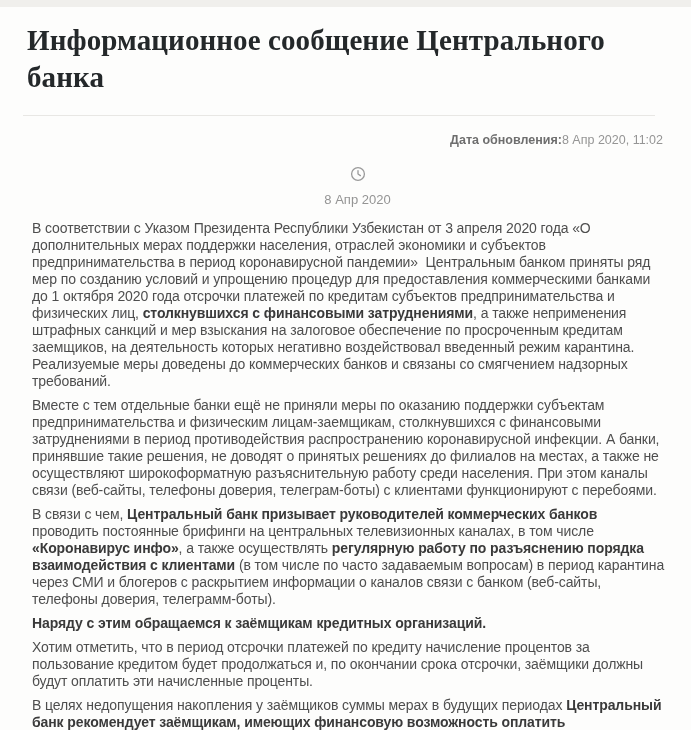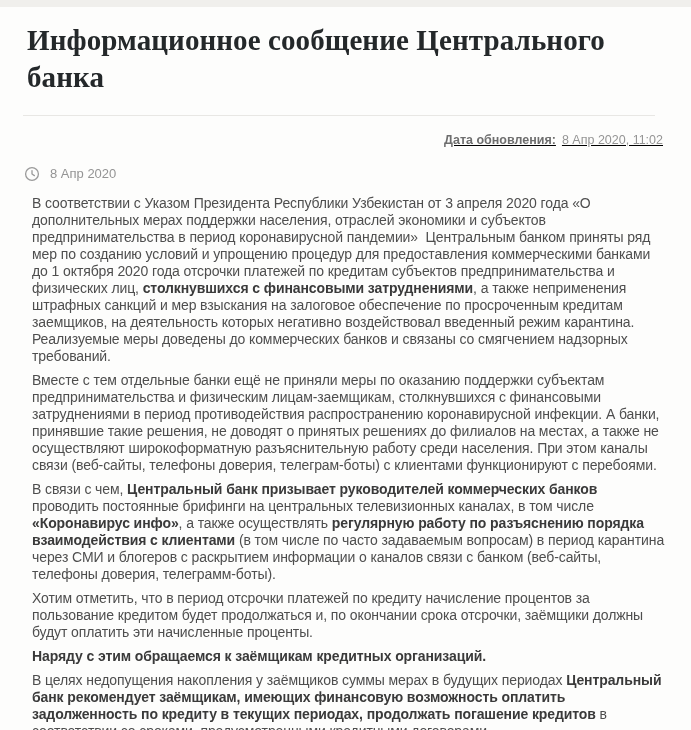--- a/index.html
+++ b/index.html
@@ -34,34 +34,33 @@
   }
   .divider {
     height: 1px;
     background: #e8e7e4;
     margin: 19px 36px 0 23px;
   }
   .meta-row {
     display: flex;
     justify-content: flex-end;
     align-items: baseline;
-    gap: 6px;
     padding: 17px 28px 0 0;
     font-size: 12.5px;
-    text-decoration: underline;
   }
   .meta-label { color: #6e6e6e; font-weight: 700; }
   .meta-value { color: #959595; }
   .date-row {
     display: flex;
     align-items: center;
     gap: 10px;
     margin: 19px 0 0 24px;
     color: #949494;
     font-size: 13px;
+    flex-direction: column;
   }
   .clock-icon { display: inline-flex; flex: 0 0 auto; }
   .article {
     margin: 13px 26px 0 24px;
   }
   .article p {
     margin: 0 0 7px 8px;
     font-size: 14px;
     line-height: 17px;
     color: #4e4e4e;
@@ -97,18 +96,18 @@
         <path d="M8 4.6 V8 L10.4 9.6" fill="none" stroke="#9a9a9a" stroke-width="1.3" stroke-linecap="round" stroke-linejoin="round"></path>
       </svg>
     </span>
     <span>8 Апр 2020</span>
   </div>
 
   <div class="article">
       <p><span>В соответствии с Указом Президента Республики Узбекистан от 3 апреля 2020 года «О дополнительных мерах поддержки населения, отраслей экономики и субъектов предпринимательства в период коронавирусной пандемии»&nbsp; Центральным банком приняты ряд мер по созданию условий и упрощению процедур для предоставления коммерческими банками до 1 октября 2020 года отсрочки платежей по кредитам субъектов предпринимательства и физических лиц, </span><b>столкнувшихся с финансовыми затруднениями</b><span>, а также неприменения штрафных санкций и мер взыскания на залоговое обеспечение по просроченным кредитам заемщиков, на деятельность которых негативно воздействовал введенный режим карантина. Реализуемые меры доведены до коммерческих банков и связаны со смягчением надзорных требований.</span></p>
       <p><span>Вместе с тем отдельные банки ещё не приняли меры по оказанию поддержки субъектам предпринимательства и физическим лицам-заемщикам, столкнувшихся с финансовыми затруднениями в период противодействия распространению коронавирусной инфекции. А банки, принявшие такие решения, не доводят о принятых решениях до филиалов на местах, а также не осуществляют широкоформатную разъяснительную работу среди населения. При этом каналы связи (веб-сайты, телефоны доверия, телеграм-боты) с клиентами функционируют с перебоями.</span></p>
       <p><span>В связи с чем, </span><b>Центральный банк призывает руководителей коммерческих банков</b><span> проводить постоянные брифинги на центральных телевизионных каналах, в том числе </span><b>«Коронавирус инфо»</b><span>, а также осуществлять </span><b>регулярную работу по разъяснению порядка взаимодействия с клиентами</b><span> (в том числе по часто задаваемым вопросам) в период карантина через СМИ и блогеров с раскрытием информации о каналов связи с банком (веб-сайты, телефоны доверия, телеграмм-боты).</span></p>
+      <p><b>Наряду с этим обращаемся к заёмщикам кредитных организаций.</b></p>
       <p><span>Хотим отметить, что в период отсрочки платежей по кредиту начисление процентов за пользование кредитом будет продолжаться и, по окончании срока отсрочки, заёмщики должны будут оплатить эти начисленные проценты.</span></p>
-      <p><b>Наряду с этим обращаемся к заёмщикам кредитных организаций.</b></p>
       <p><span>В целях недопущения накопления у заёмщиков суммы мерах в будущих периодах </span><b>Центральный банк рекомендует заёмщикам, имеющих финансовую возможность оплатить задолженность по кредиту в текущих периодах, продолжать погашение кредитов</b><span> в соответствии со сроками, предусмотренными кредитными договорами.</span></p>
     </div>
 
 </div>
 
 </body></html>

